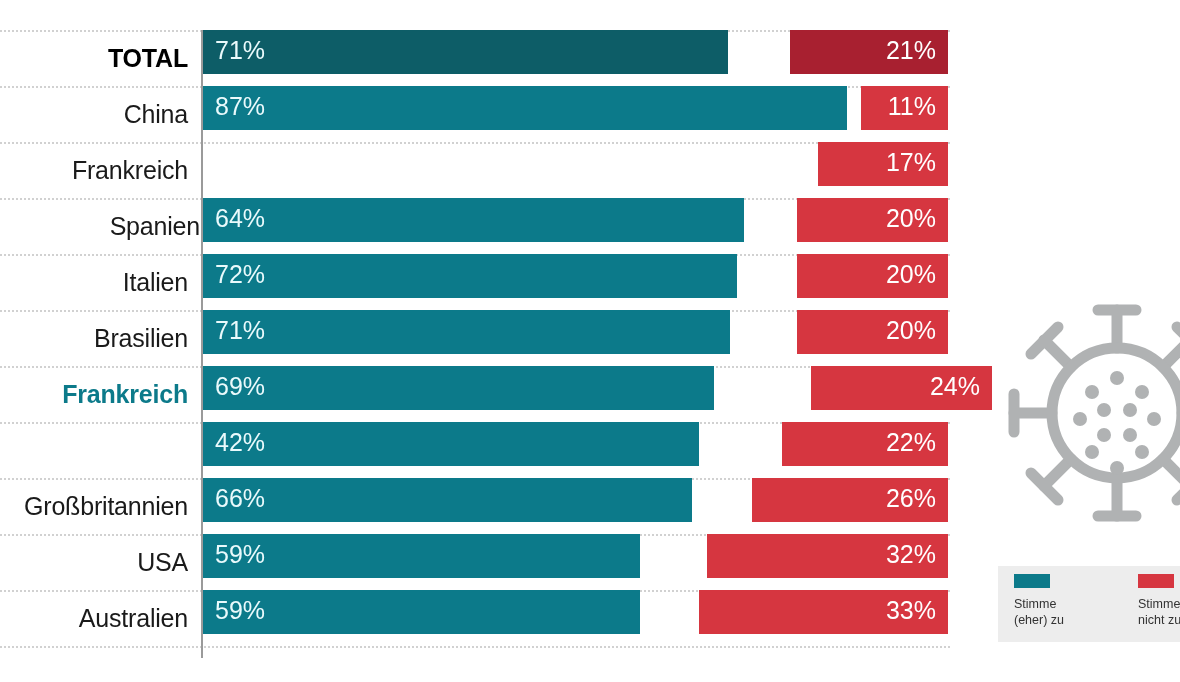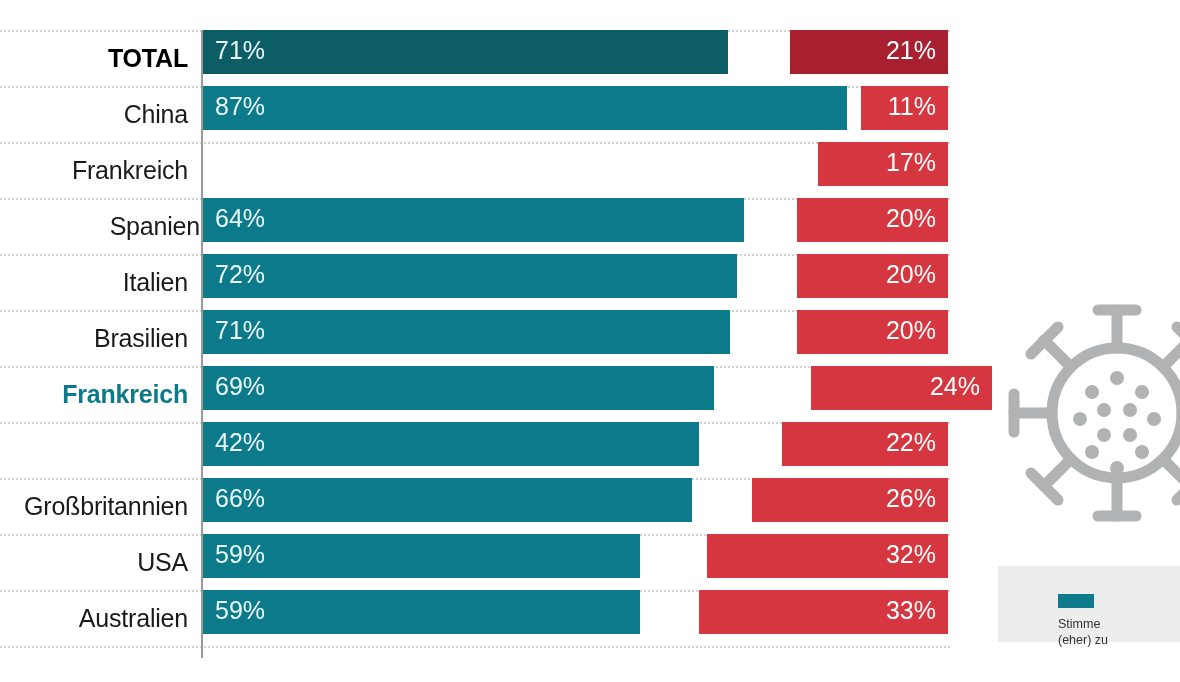--- a/index.html
+++ b/index.html
@@ -137,22 +137,21 @@
     position: absolute;
     left: 38px;
     top: 566px;
     width: 260px;
     height: 76px;
     background: #ededed;
   }
 
   .legend-item {
     position: absolute;
-    top: 28px;
-    margin-left: 44px;
+    top: 8px;
   }
   .legend-item.lg-1 { left: 16px; }
   .legend-item.lg-2 { left: 140px; }
 
   .legend-swatch {
     width: 36px;
     height: 14px;
   }
   .legend-swatch.sw-agree { background: #0c7a8a; }
   .legend-swatch.sw-disagree { background: #d63640; }

